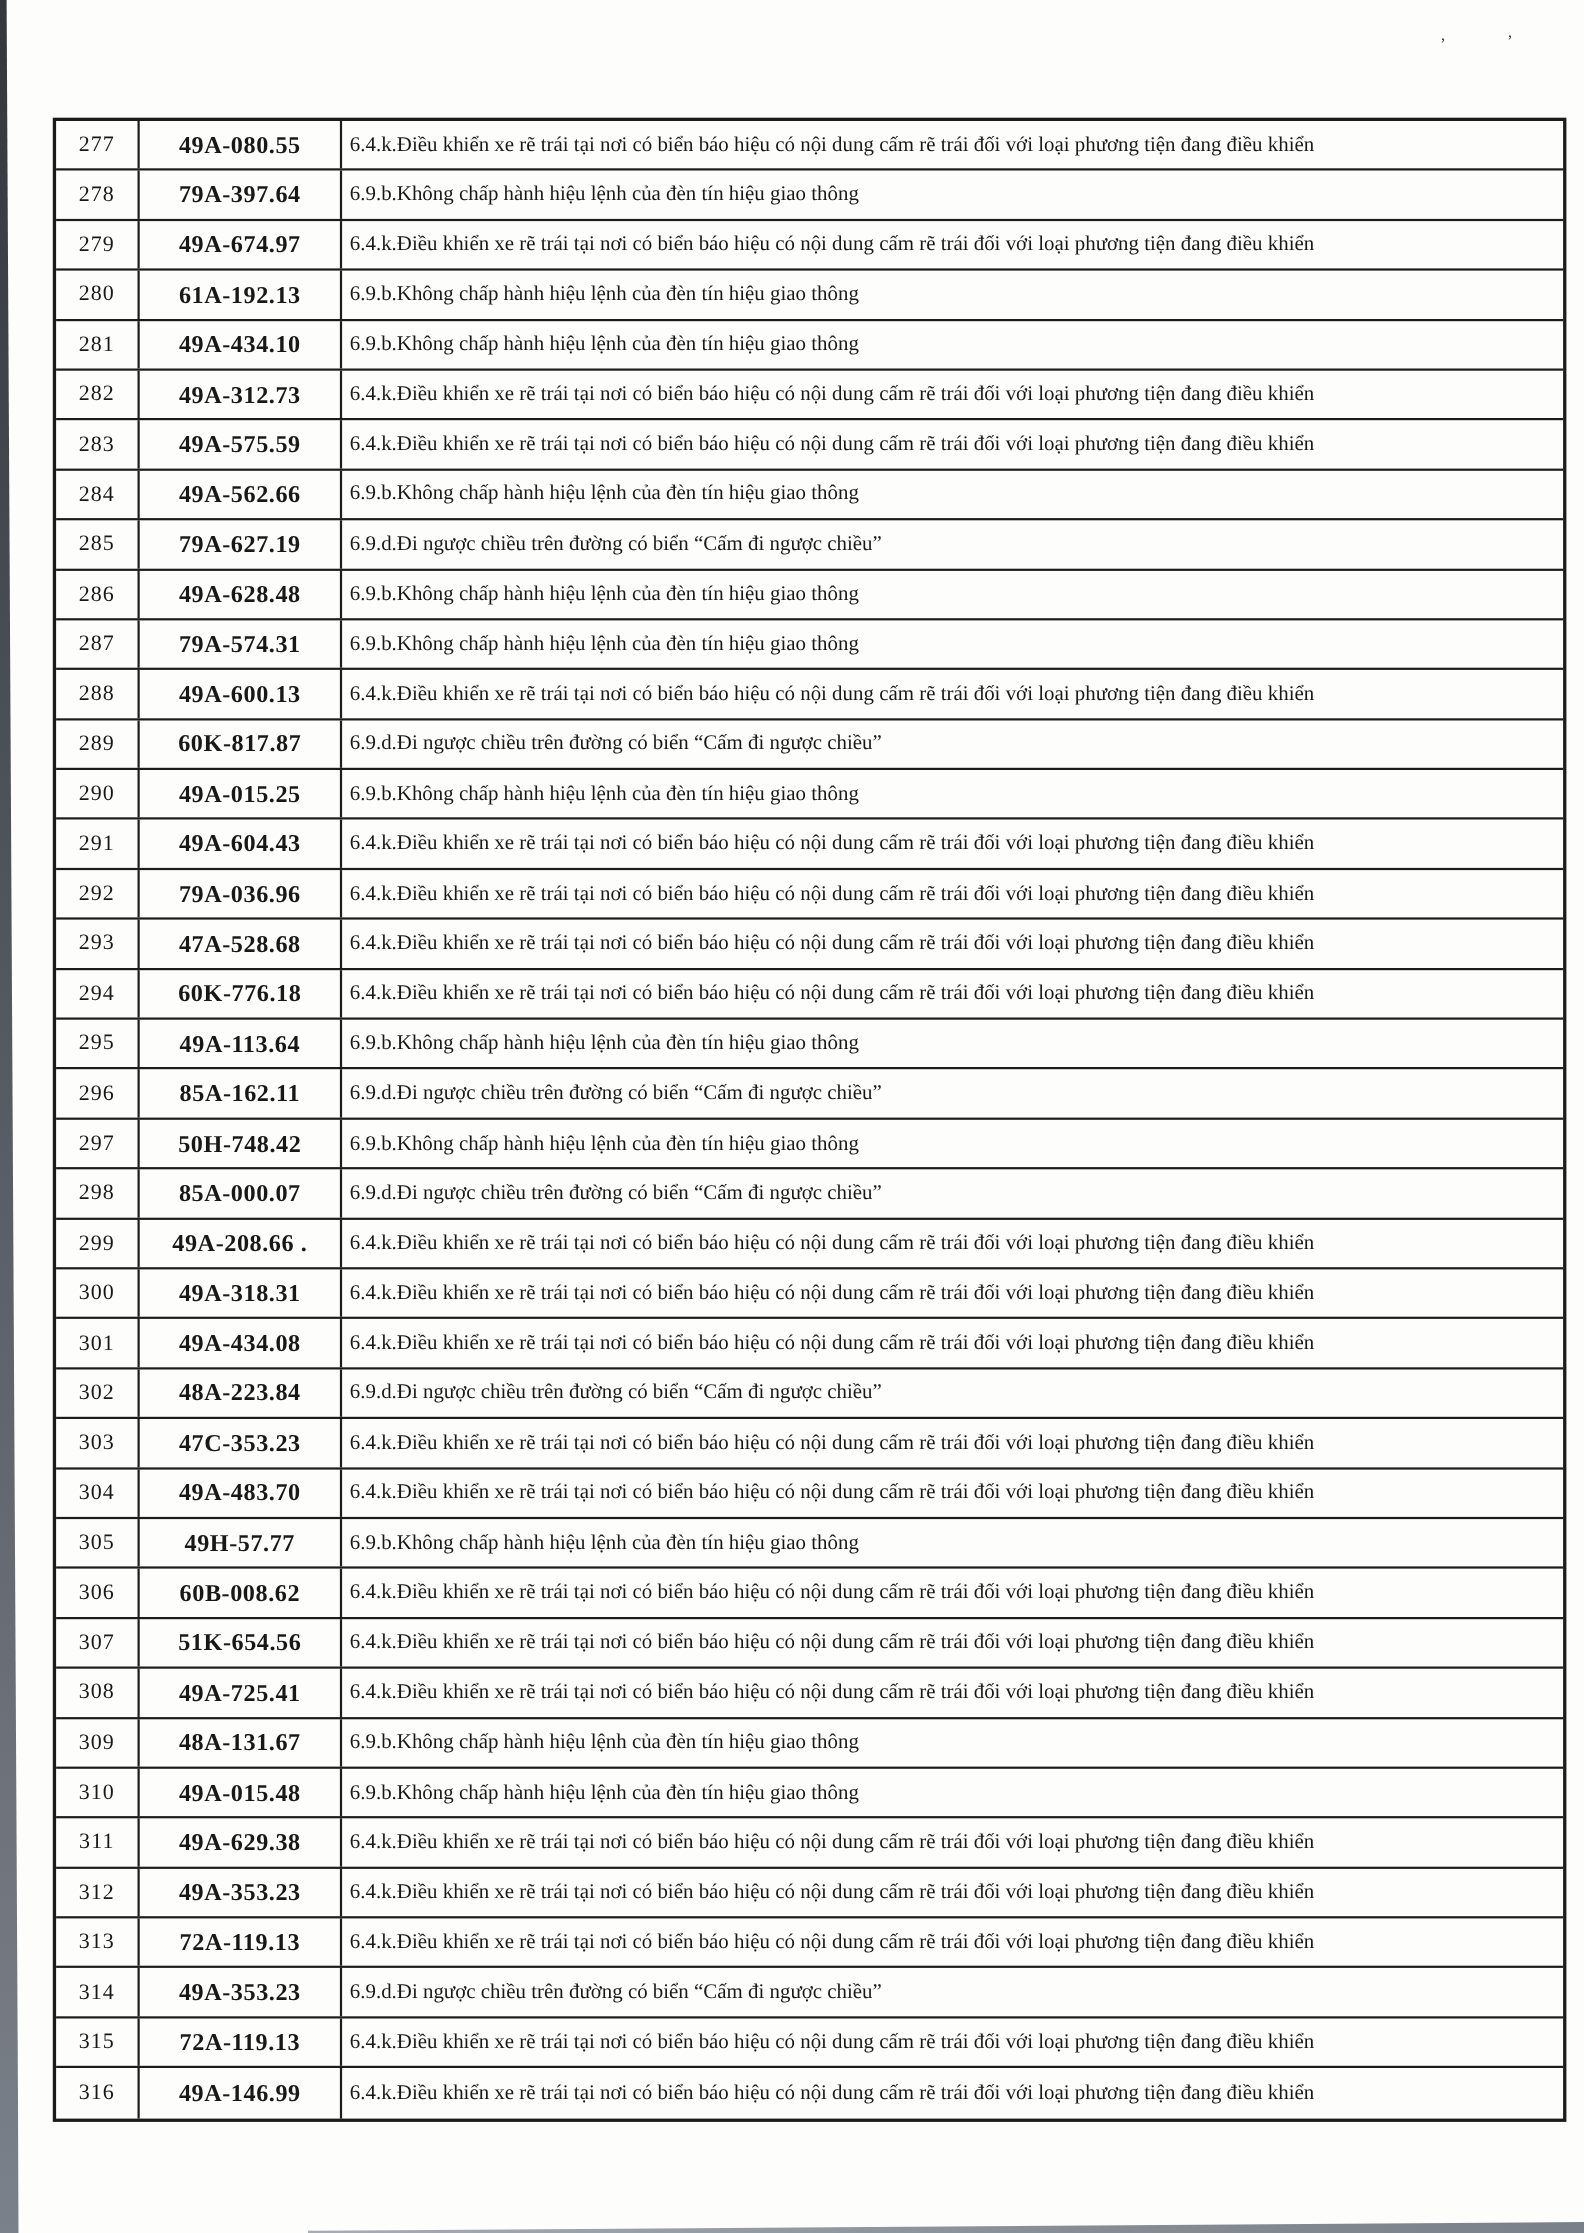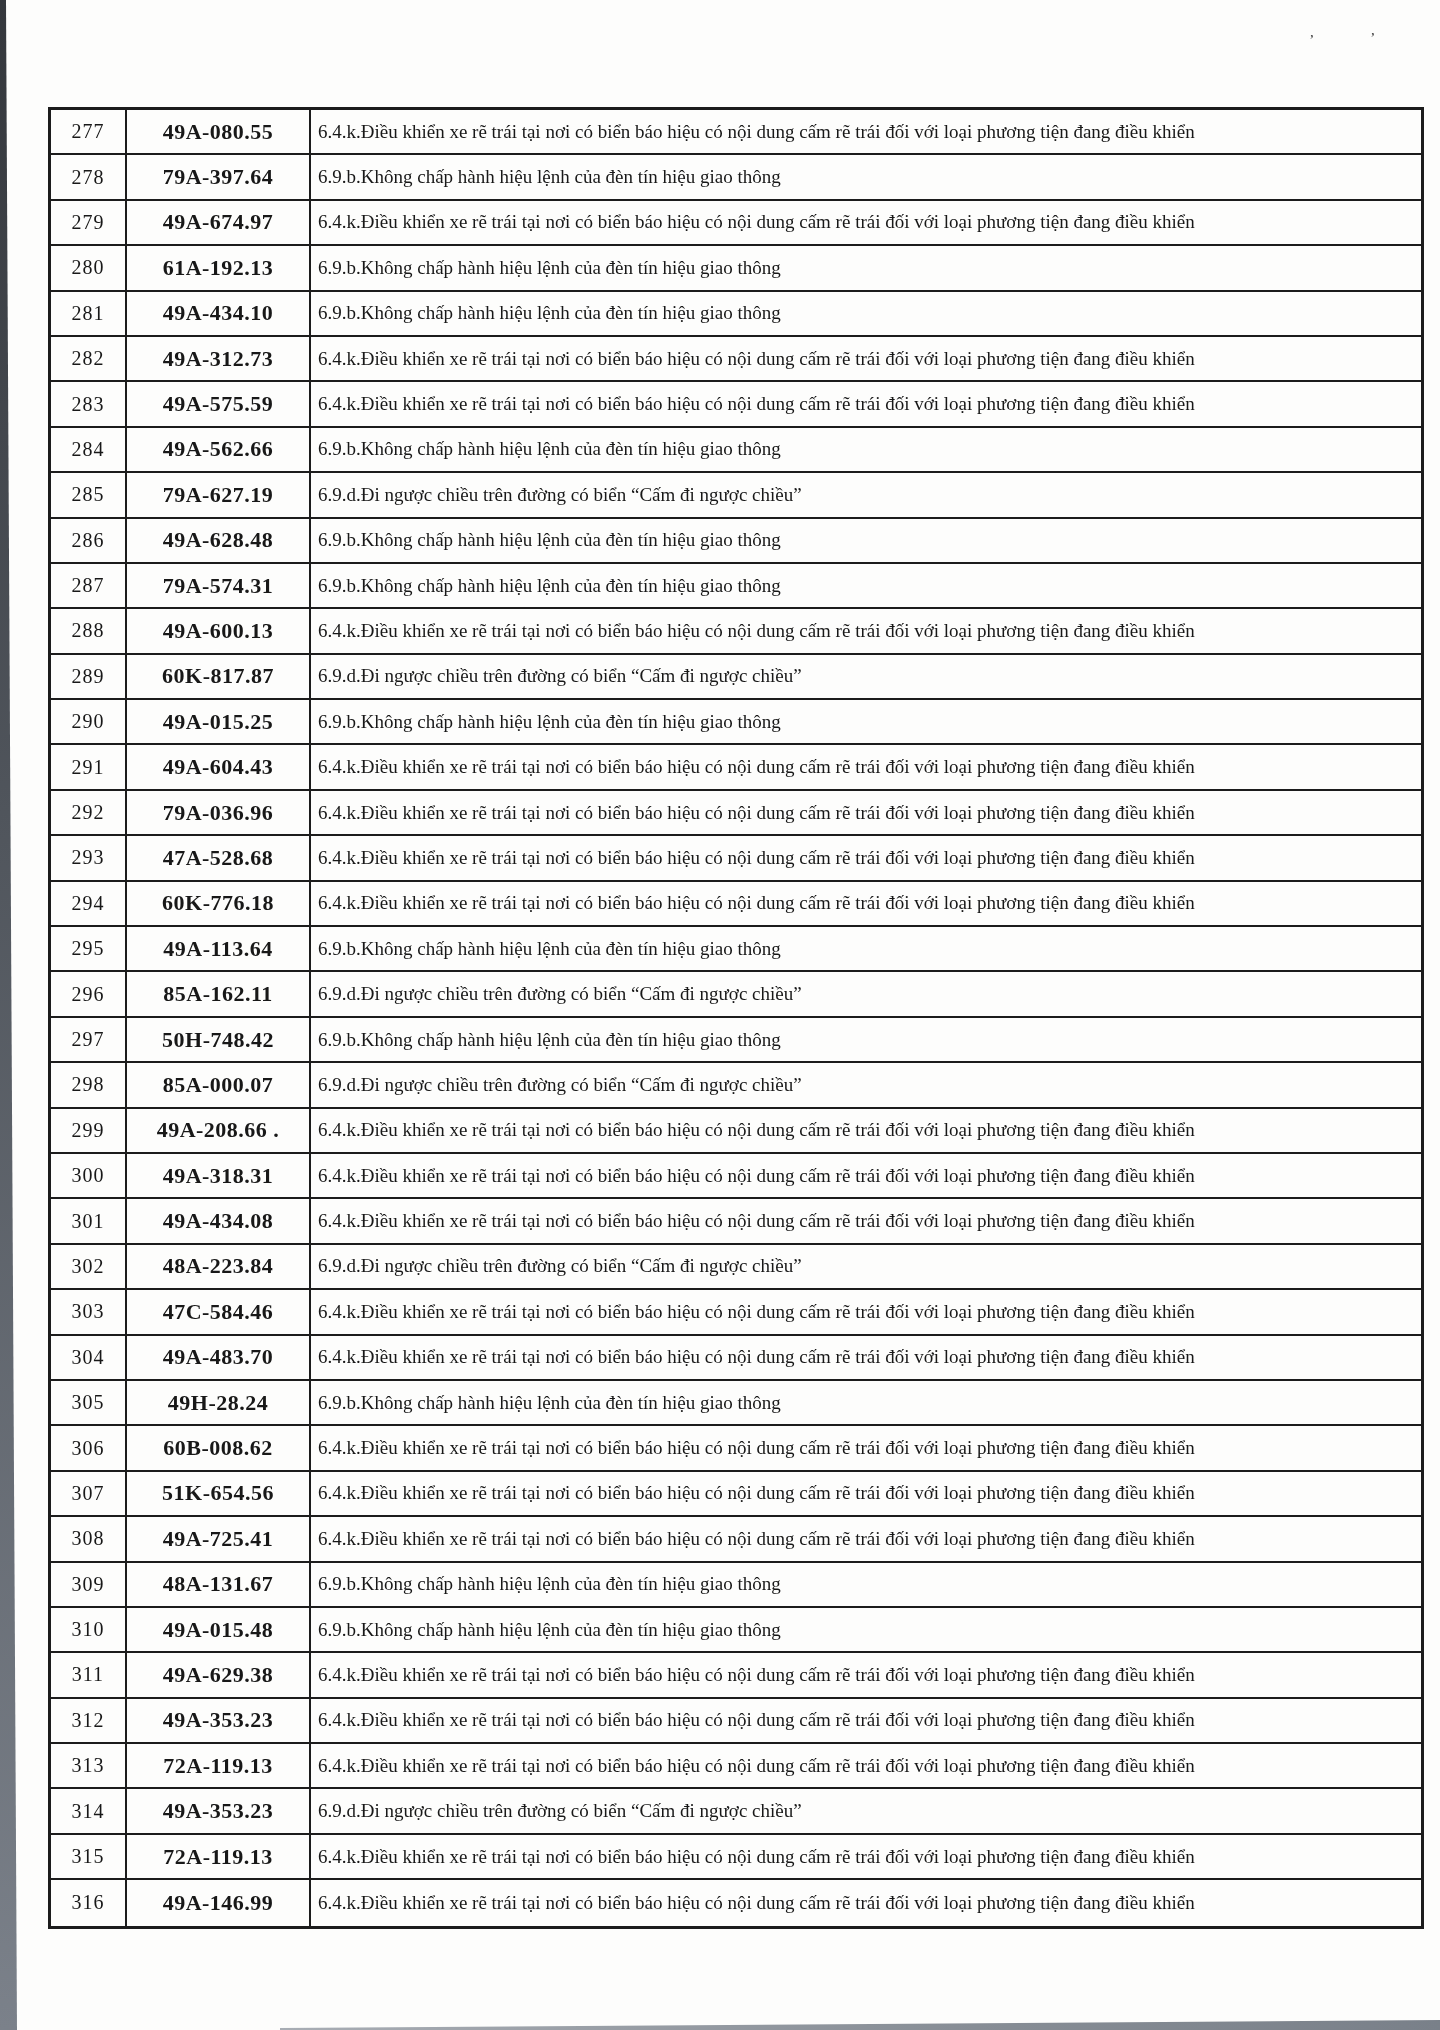--- a/index.html
+++ b/index.html
@@ -223,31 +223,31 @@
         <div class="cell plate">49A-434.08</div>
         <div class="cell violation">6.4.k.Điều khiển xe rẽ trái tại nơi có biển báo hiệu có nội dung cấm rẽ trái đối với loại phương tiện đang điều khiển</div>
       </div>
       <div class="trow">
         <div class="cell no">302</div>
         <div class="cell plate">48A-223.84</div>
         <div class="cell violation">6.9.d.Đi ngược chiều trên đường có biển “Cấm đi ngược chiều”</div>
       </div>
       <div class="trow">
         <div class="cell no">303</div>
-        <div class="cell plate">47C-584.46</div>
+        <div class="cell plate">47C-353.23</div>
         <div class="cell violation">6.4.k.Điều khiển xe rẽ trái tại nơi có biển báo hiệu có nội dung cấm rẽ trái đối với loại phương tiện đang điều khiển</div>
       </div>
       <div class="trow">
         <div class="cell no">304</div>
         <div class="cell plate">49A-483.70</div>
         <div class="cell violation">6.4.k.Điều khiển xe rẽ trái tại nơi có biển báo hiệu có nội dung cấm rẽ trái đối với loại phương tiện đang điều khiển</div>
       </div>
       <div class="trow">
         <div class="cell no">305</div>
-        <div class="cell plate">49H-28.24</div>
+        <div class="cell plate">49H-57.77</div>
         <div class="cell violation">6.9.b.Không chấp hành hiệu lệnh của đèn tín hiệu giao thông</div>
       </div>
       <div class="trow">
         <div class="cell no">306</div>
         <div class="cell plate">60B-008.62</div>
         <div class="cell violation">6.4.k.Điều khiển xe rẽ trái tại nơi có biển báo hiệu có nội dung cấm rẽ trái đối với loại phương tiện đang điều khiển</div>
       </div>
       <div class="trow">
         <div class="cell no">307</div>
         <div class="cell plate">51K-654.56</div>

